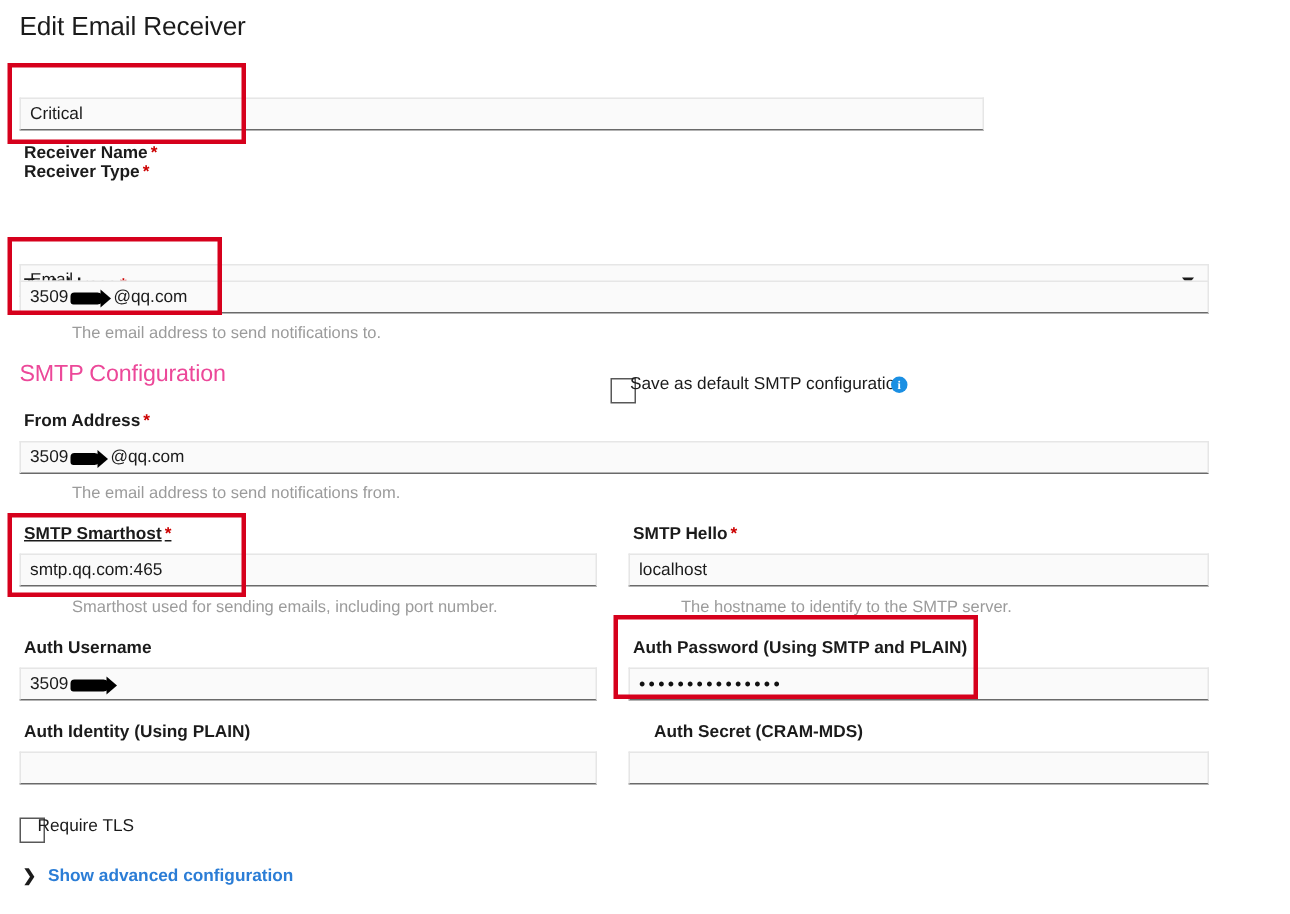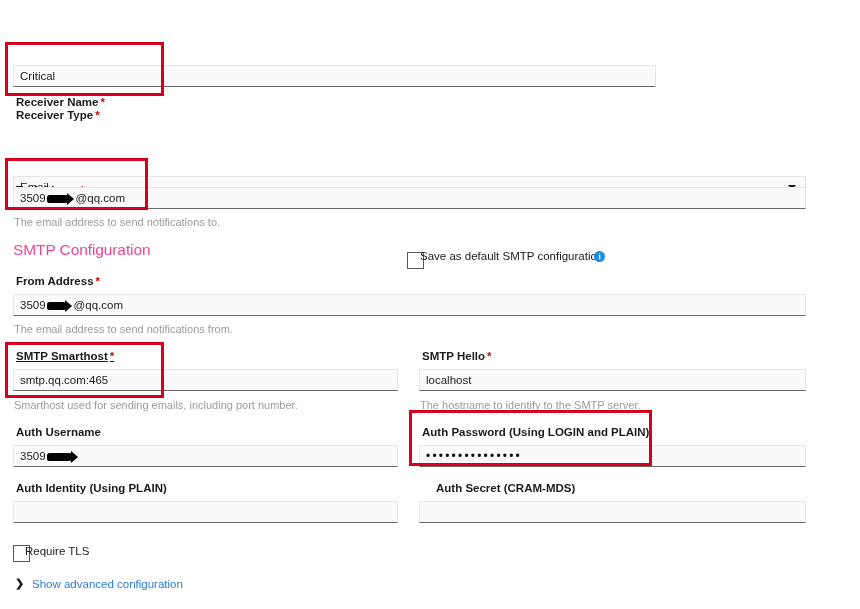--- a/index.html
+++ b/index.html
@@ -60,20 +60,21 @@
     align-items: center;
     white-space: nowrap;
     overflow: hidden;
   }
   .input.empty { color: #1b1b1b; }
   .help-text {
     position: absolute;
     font-size: 11px;
     color: #9b9b9b;
     white-space: nowrap;
+    margin-left: 34px;
   }
 
   
   .caret {
     position: absolute;
     right: 9px;
     top: 50%;
     margin-top: -2px;
     width: 0; height: 0;
     border-left: 4px solid transparent;
@@ -137,20 +138,21 @@
     color: #111;
   }
 
   
   .disclosure {
     position: absolute;
     font-size: 11.5px;
     color: #2b7dd6;
     white-space: nowrap;
     cursor: pointer;
+    font-weight: bold;
   }
   .chevron {
     position: absolute;
     font-size: 11px;
     font-weight: bold;
     color: #1b1b1b;
   }
 
   
   .redbox {
@@ -158,20 +160,21 @@
     border: 3px solid #d6001c;
     pointer-events: none;
     background: transparent;
   }
 </style>
 </head>
 <body>
 
 <div class="page">
 
+  <div class="page-title">Edit Email Receiver</div>
 
   <div class="field-label" style="left:16px; top:52px;margin-top:44px;">
     <span>Receiver Name</span><span class="req">*</span>
   </div>
   <div class="input" style="left:13px; top:65px; width:643px;">
     <span>Critical</span>
   </div>
 
   <div class="field-label" style="left:16px; top:109px;">
     <span>Receiver Type</span><span class="req">*</span>
@@ -222,21 +225,21 @@
     <span>localhost</span>
   </div>
   <div class="help-text" style="left:420px; top:399px;">The hostname to identify to the SMTP server.</div>
 
   <div class="field-label" style="left:16px; top:426px;">Auth Username</div>
   <div class="input" style="left:13px; top:445px; width:385px;">
     <span>3509</span>
       <span class="redact tail" style="width:26px;"></span>
   </div>
 
-  <div class="field-label" style="left:422px; top:426px;">Auth Password (Using LOGIN and PLAIN)</div>
+  <div class="field-label" style="left:422px; top:426px;">Auth Password (Using SMTP and PLAIN)</div>
   <div class="input" style="left:419px; top:445px; width:387px;">
     <span class="pw-dots">•••••••••••••••</span>
   </div>
 
   <div class="field-label" style="left:16px; top:482px;">Auth Identity (Using PLAIN)</div>
   <div class="input empty" style="left:13px; top:501px; width:385px;">
     <span></span>
   </div>
 
   <div class="field-label" style="left:422px; top:482px;margin-left:14px;">Auth Secret (CRAM-MDS)</div>

